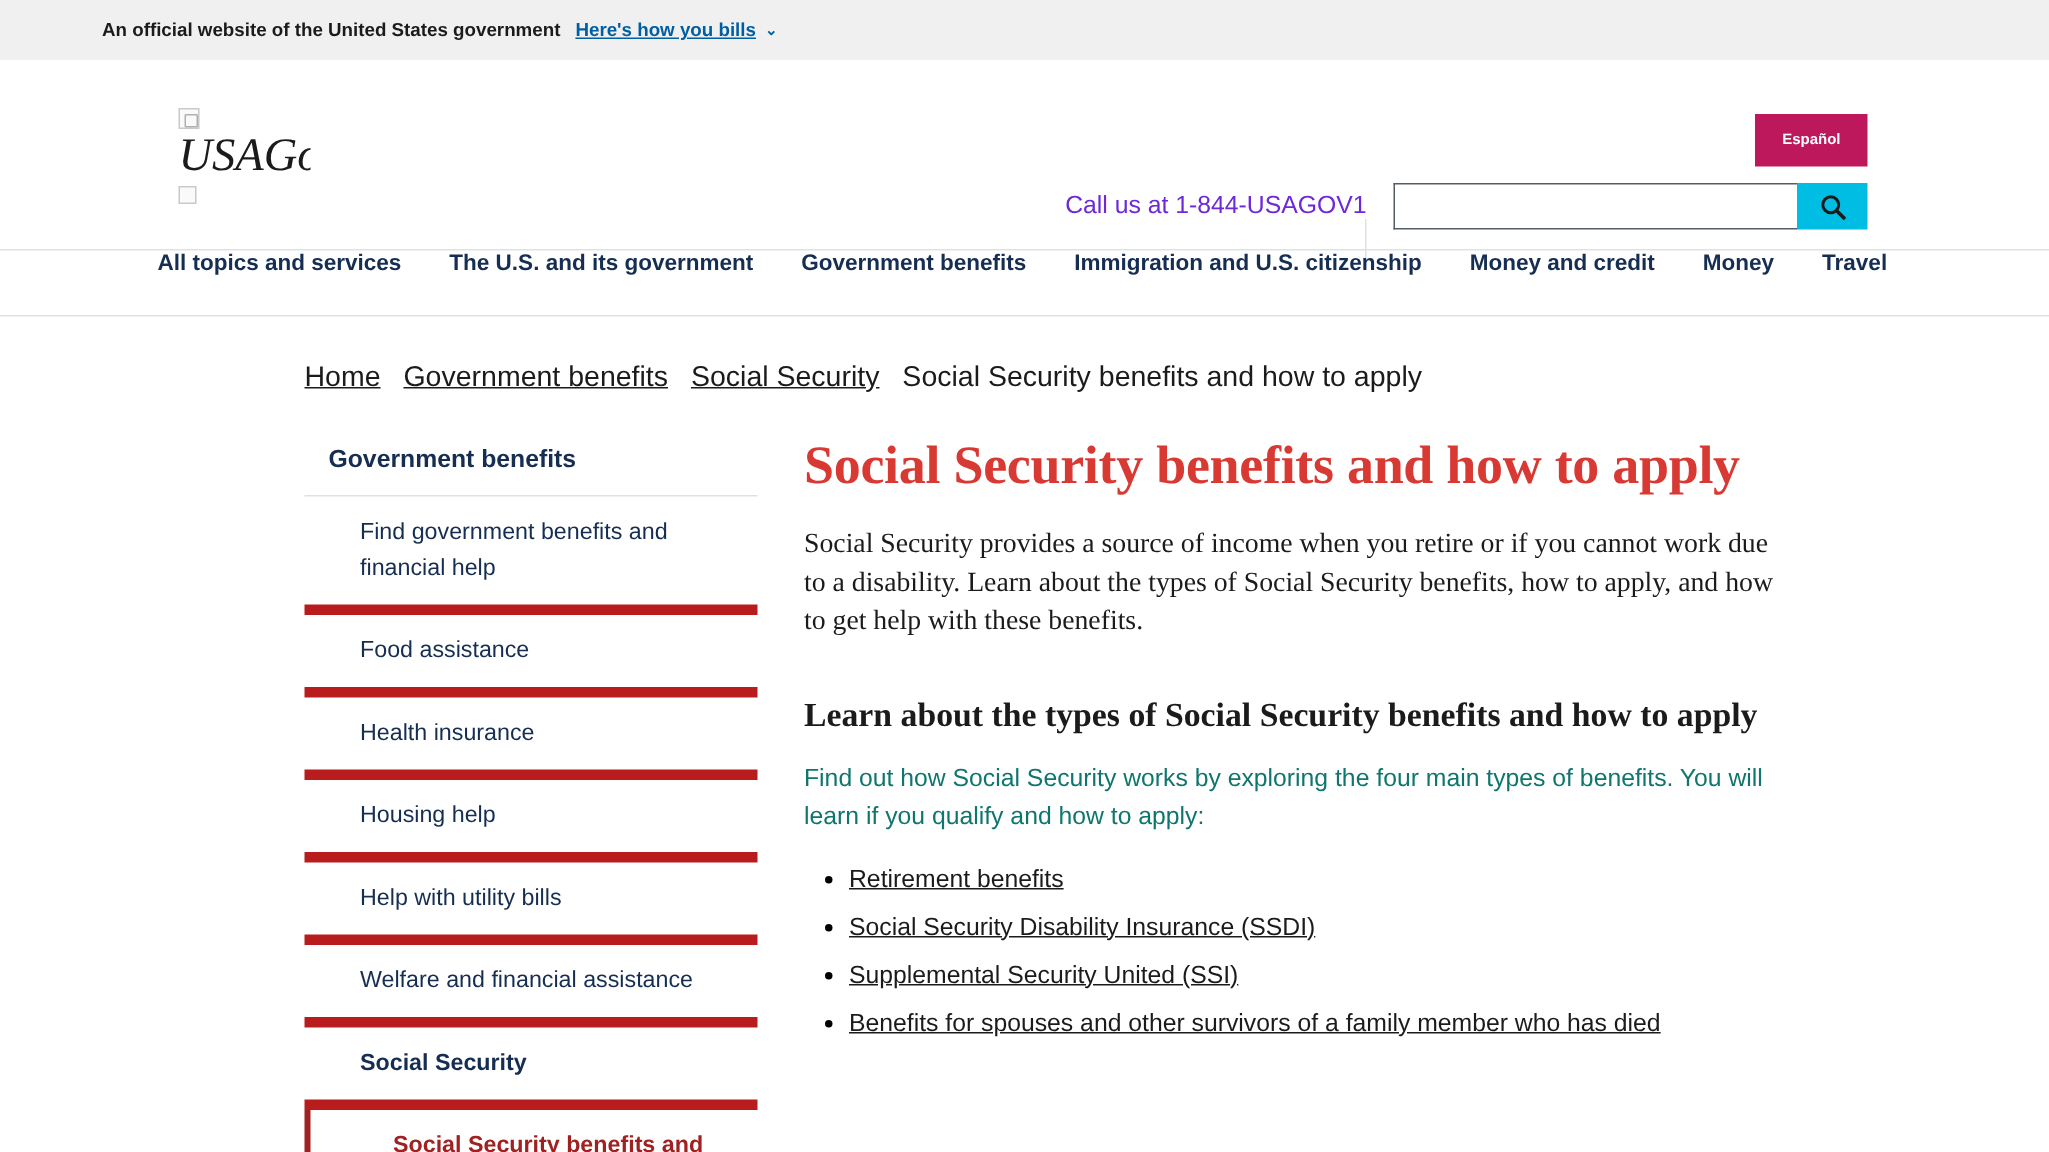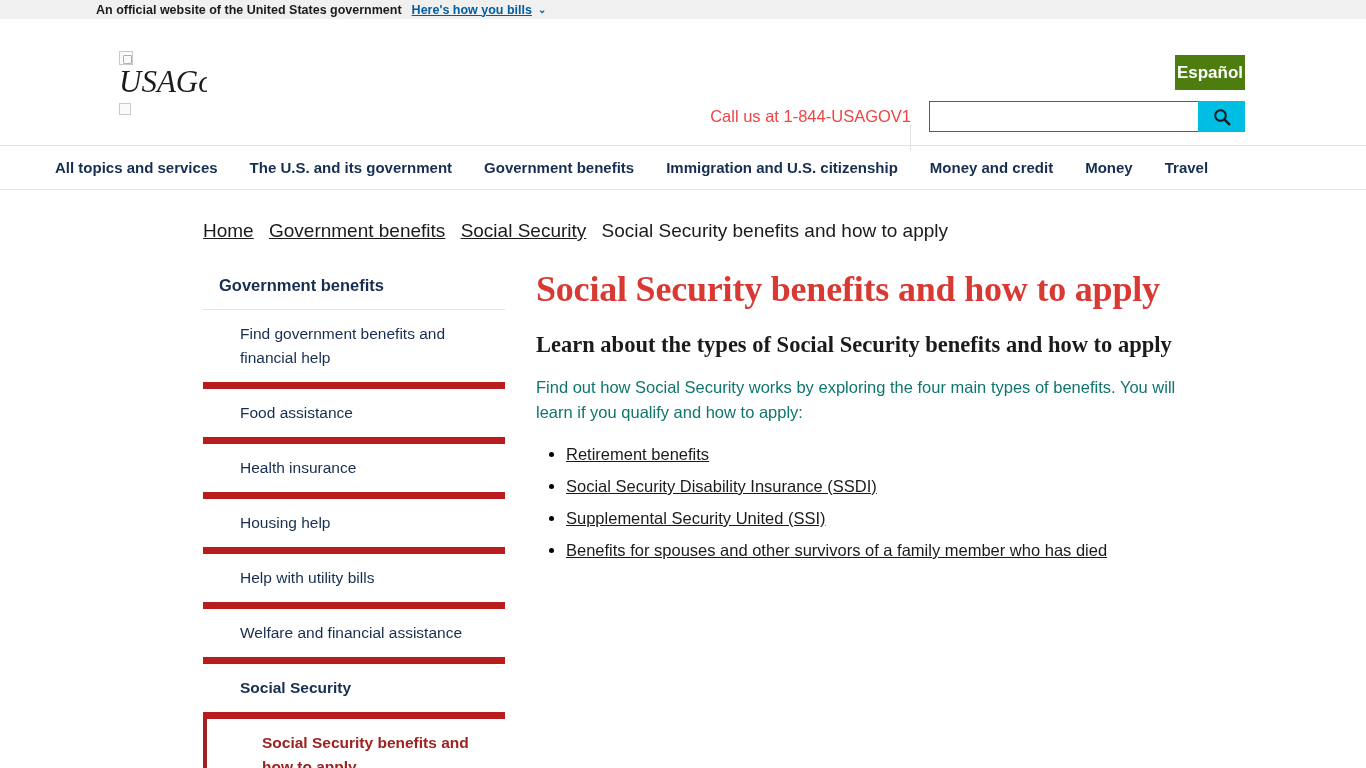--- a/index.html
+++ b/index.html
@@ -9,24 +9,24 @@
     width: 1366px;
     height: 768px;
     overflow: hidden;
     background: #ffffff;
     font-family: "Liberation Sans", sans-serif;
   }
 
   
   .gov-banner {
     background: #f0f0f0;
-    height: 19px;
+    height: 40px;
     display: flex;
     align-items: center;
-    padding-left: 96px;
+    padding-left: 68px;
     font-size: 12.5px;
     color: #1b1b1b;
     font-weight: bold;
   }
   .gov-banner .how-link {
     margin-left: 10px;
     color: #005ea2;
     text-decoration: underline;
     font-weight: bold;
     cursor: pointer;
@@ -83,40 +83,40 @@
     height: 12px;
     border: 1px solid #c9c9c9;
     background: #fafafa;
     margin-top: 4px;
   }
 
   .espanol-btn {
     position: absolute;
     right: 121px;
     top: 36px;
-    background: #4d7c0f;
+    background: #be185d;
     color: #ffffff;
-    font-size: 17px;
-    font-weight: bold;
-    padding: 10px 2px;
+    font-size: 10px;
+    font-weight: bold;
+    padding: 10px 18px;
     border: none;
     cursor: pointer;
     line-height: 15px;
   }
 
   .callrow {
     position: absolute;
     right: 121px;
     top: 82px;
     display: flex;
     align-items: center;
   }
   .call-text {
     font-size: 16.5px;
-    color: #ef4444;
+    color: #6d28d9;
     margin-right: 18px;
     white-space: nowrap;
   }
   .search-form {
     display: flex;
     align-items: stretch;
     height: 31px;
   }
   .search-input {
     width: 269px;
@@ -147,22 +147,22 @@
     width: 1px;
     height: 26px;
     background: #dfe1e2;
   }
 
   
   .primary-nav {
     height: 44px;
     border-bottom: 1px solid #dfe1e2;
     display: flex;
-    align-items: center;
-    padding-left: 55px;
+    align-items: flex-start;
+    padding-left: 105px;
     gap: 32px;
     background: #ffffff;
   }
   .nav-item {
     font-size: 15px;
     font-weight: bold;
     color: #162e51;
     cursor: pointer;
     white-space: nowrap;
   }
@@ -331,20 +331,21 @@
     <div class="side-item">Housing help</div>
     <div class="side-item">Help with utility bills</div>
     <div class="side-item">Welfare and financial assistance</div>
     <div class="side-item bold">Social Security</div>
     <div class="side-item current">Social Security benefits and how to apply</div>
     <div class="side-item sub">Get, replace, or correct a Social Security card</div>
   </div>
 
   <div class="main-col">
     <h1 class="page-title">Social Security benefits and how to apply</h1>
+    <p class="intro">Social Security provides a source of income when you retire or if you cannot work due to a disability. Learn about the types of Social Security benefits, how to apply, and how to get help with these benefits.</p>
     <h2 class="section-title">Learn about the types of Social Security benefits and how to apply</h2>
     <p class="body-text">Find out how Social Security works by exploring the four main types of benefits. You will learn if you qualify and how to apply:</p>
     <ul class="link-list">
       <li><a>Retirement benefits</a></li>
       <li><a>Social Security Disability Insurance (SSDI)</a></li>
       <li><a>Supplemental Security United (SSI)</a></li>
       <li><a>Benefits for spouses and other survivors of a family member who has died</a></li>
     </ul>
   </div>
 </div>

